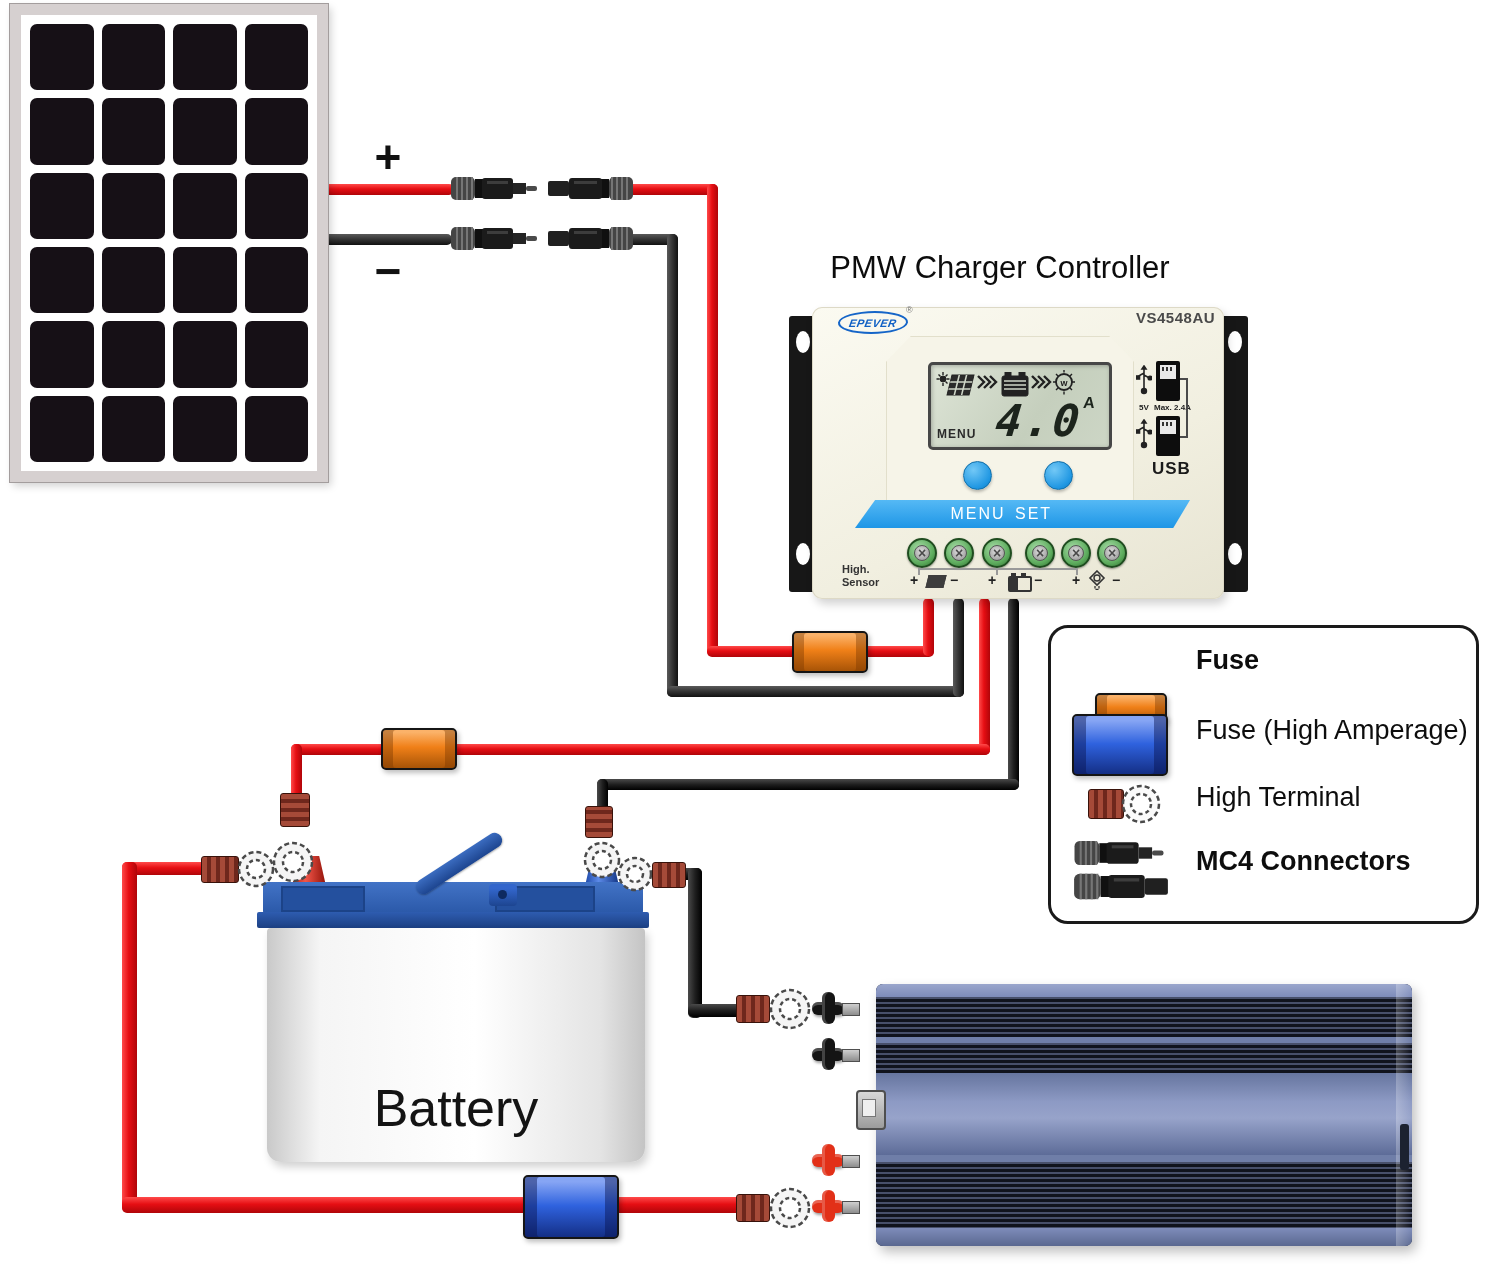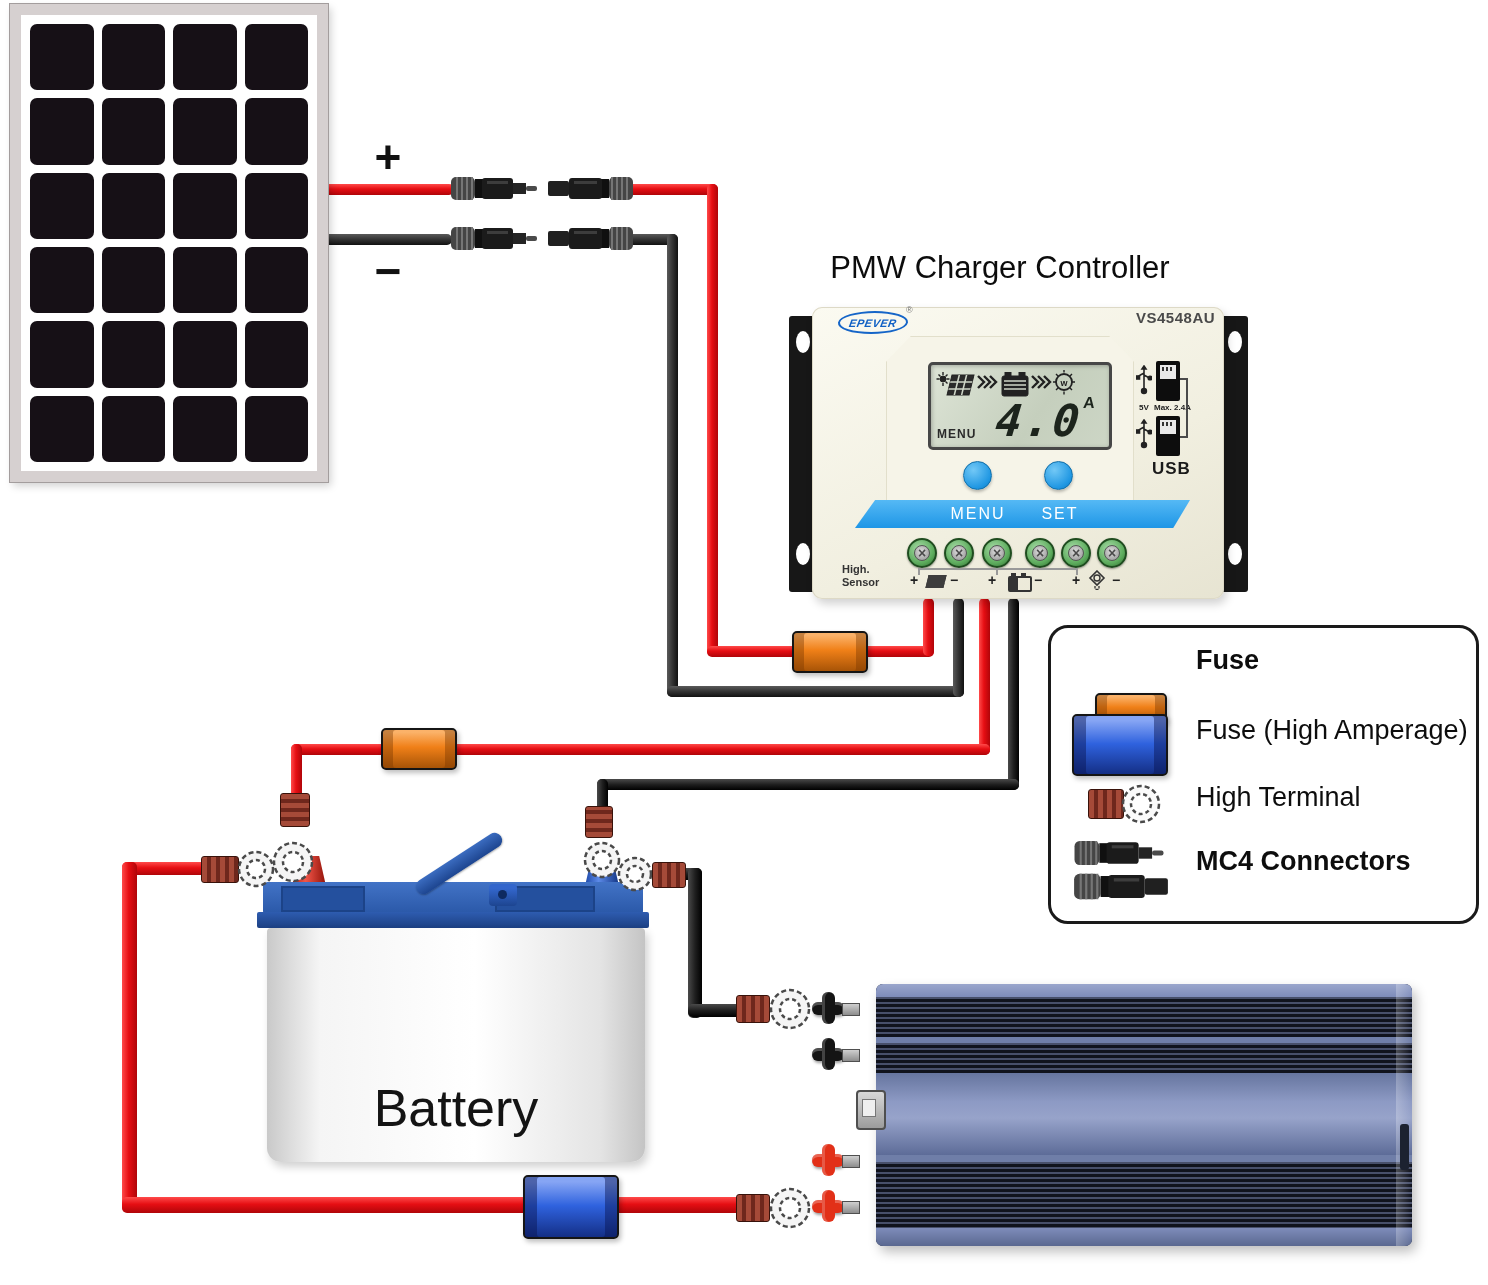--- a/index.html
+++ b/index.html
@@ -229,21 +229,21 @@
     </div>
     <div class="lcdval" style="left:184px;top:87px;">
       <span class="v">4.0</span><span class="unit">A</span>
     </div>
 
     <div class="abs" style="left:151px;top:154px;width:27px;height:27px;border-radius:50%;background:radial-gradient(circle at 35% 30%,#72c8f6,#1e96e2 70%,#1474b2);border:1px solid #0f6da8;box-shadow:0 2px 3px rgba(0,0,0,.25);"></div>
     <div class="abs" style="left:232px;top:154px;width:27px;height:27px;border-radius:50%;background:radial-gradient(circle at 35% 30%,#72c8f6,#1e96e2 70%,#1474b2);border:1px solid #0f6da8;box-shadow:0 2px 3px rgba(0,0,0,.25);"></div>
 
     <div class="abs" style="left:43px;top:193px;width:335px;height:28px;background:linear-gradient(180deg,#55b9f5,#1e96e6);clip-path:polygon(0 100%,6% 0,100% 0,95% 100%);">
       <span style="position:absolute;left:78px;top:5px;width:90px;text-align:center;color:#fff;font-size:16px;letter-spacing:2px;">MENU</span>
-      <span style="position:absolute;left:160px;top:5px;width:90px;text-align:center;color:#fff;font-size:16px;letter-spacing:2px;">SET</span>
+      <span style="position:absolute;left:160px;top:5px;width:90px;color:#fff;font-size:16px;letter-spacing:2px;">SET</span>
     </div>
 
     <svg style="position:absolute;left:324px;top:58px" width="16" height="30" viewBox="0 0 16 30">
       <g stroke="#222" stroke-width="1.6" fill="none">
           <path d="M8 4v20M8 8c-3 2-6 2-6 5M8 10c3 2 6 2 6 5"></path>
           <path d="M8 1l2 3h-4z" fill="#222"></path>
           <circle cx="8" cy="26" r="2.4" fill="#222"></circle>
           <rect x="0.5" y="11" width="3" height="3" fill="#222"></rect>
           <circle cx="14" cy="13" r="1.8" fill="#222"></circle>
         </g>

